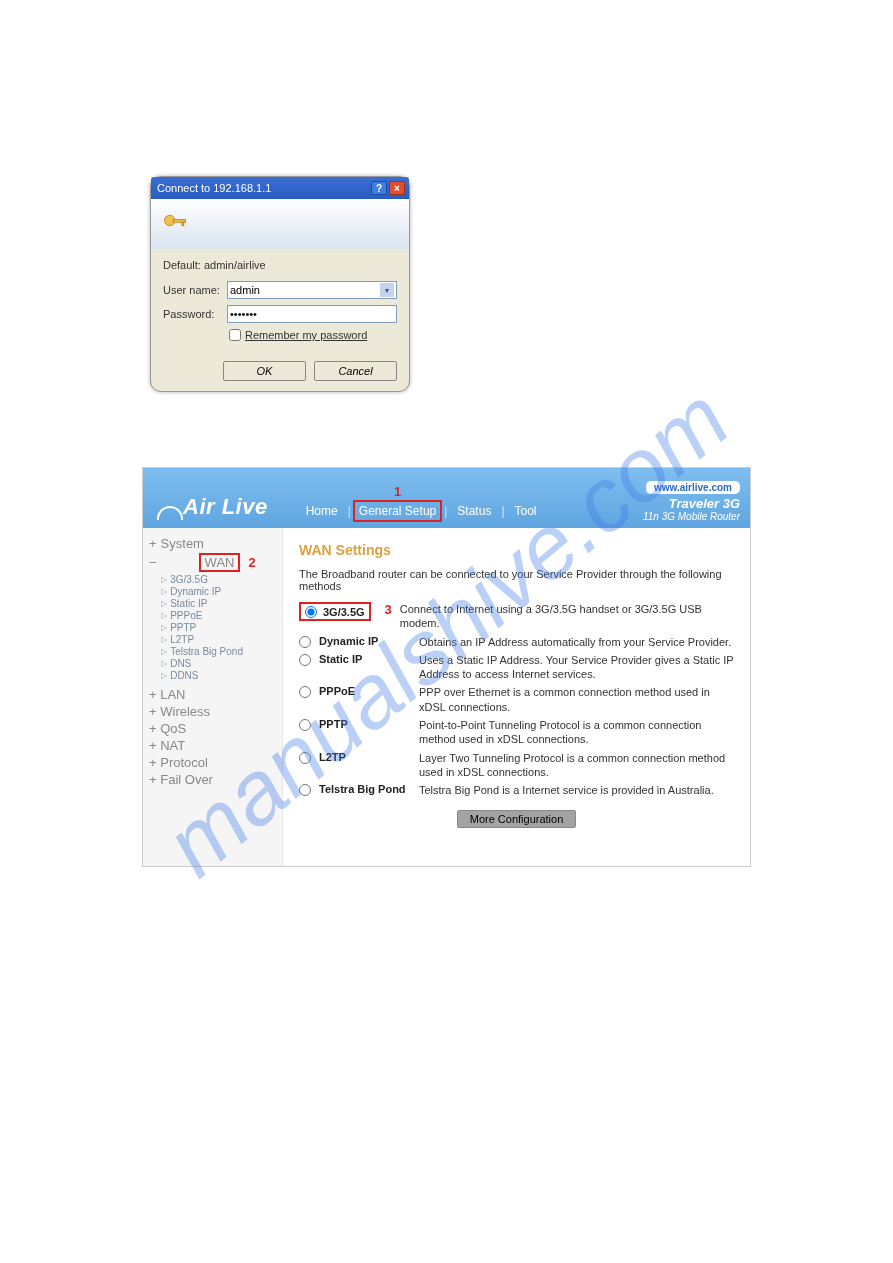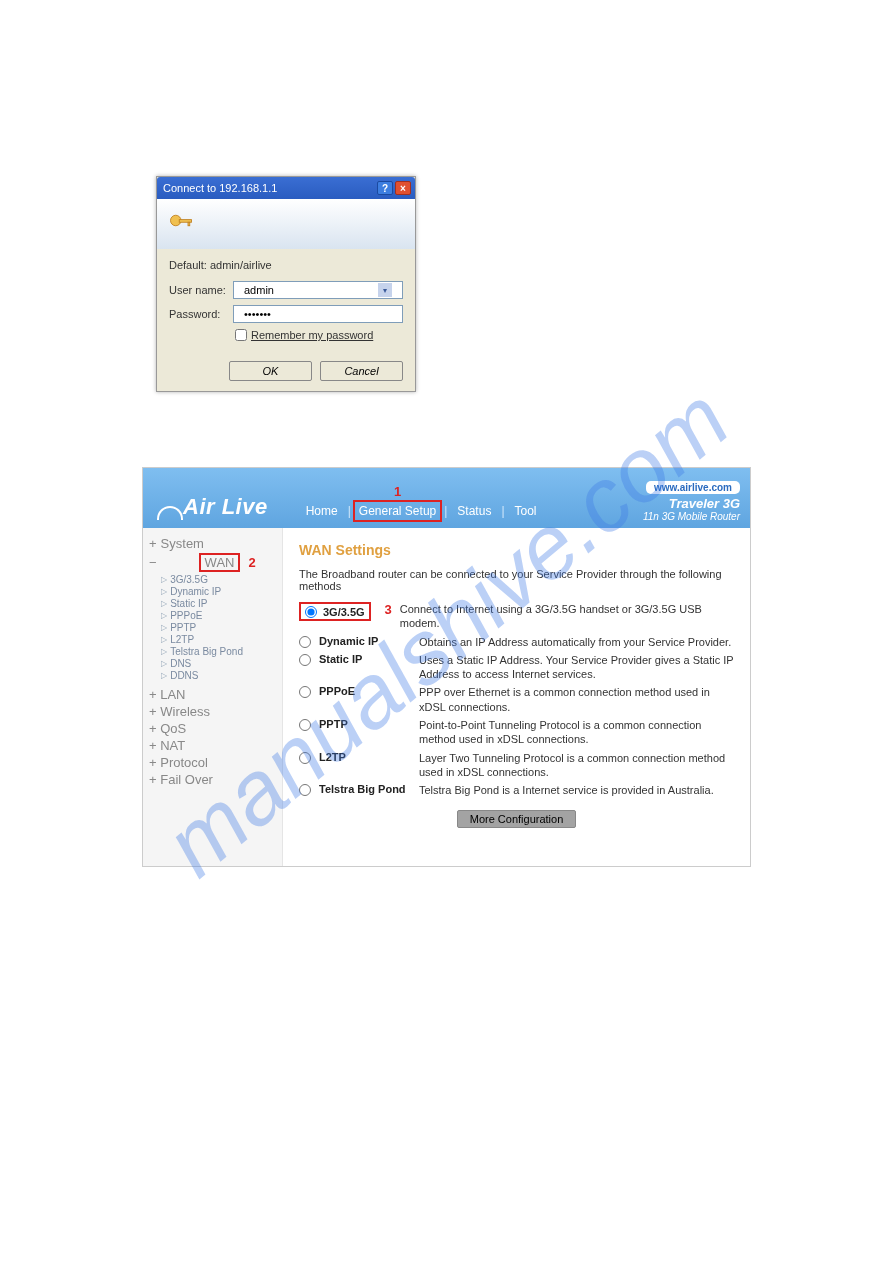--- a/index.html
+++ b/index.html
@@ -20,26 +20,26 @@
     color: rgba(60,120,230,0.35);
     font-family: Arial, sans-serif;
     pointer-events: none;
     z-index: 100;
     white-space: nowrap;
     font-style: italic;
   }
   
   .login-dialog {
     position: absolute;
-    left: 156px;
+    left: 150px;
     top: 176px;
     width: 260px;
     background: #ece9d8;
     border: 1px solid #999;
-    border-radius: 0;
+    border-radius: 11px;
     box-shadow: 0 0 4px rgba(0,0,0,0.3);
   }
   .login-titlebar {
     height: 22px;
     background: linear-gradient(#3a6ed3,#2a5cc0);
     color: #fff;
     display: flex;
     align-items: center;
     padding: 0 4px 0 6px;
     font-size: 11px;
@@ -62,21 +62,21 @@
     display:flex; align-items:center;
     padding-left:10px;
   }
   .key-icon { width:28px; height:28px; }
   .login-body { padding: 10px 12px; }
   .login-default { margin-bottom: 10px; color:#333; }
   .login-row { display:flex; align-items:center; margin-bottom:6px; }
   .login-label { width:64px; color:#333; }
   .login-input {
     flex:1; height:18px; border:1px solid #7f9db9;
-    background:#fff; font-size:11px; padding:1px 10px;
+    background:#fff; font-size:11px; padding:1px 2px;
     display:flex; align-items:center;
   }
   .login-input.select { justify-content:space-between; }
   .sel-chevron { width:14px; height:14px; background:#c6d3ec;
     display:flex;align-items:center;justify-content:center;color:#3a5a9a;font-size:8px;}
   .login-check { margin-left:66px; margin-top:4px; display:flex; align-items:center; gap:4px; color:#333;text-decoration:underline;}
   .login-check input { width:12px; height:12px; }
   .login-buttons { display:flex; justify-content:flex-end; gap:8px; padding:10px 12px 10px; }
   .login-buttons button {
     width:83px; height:20px; font-size:11px;

